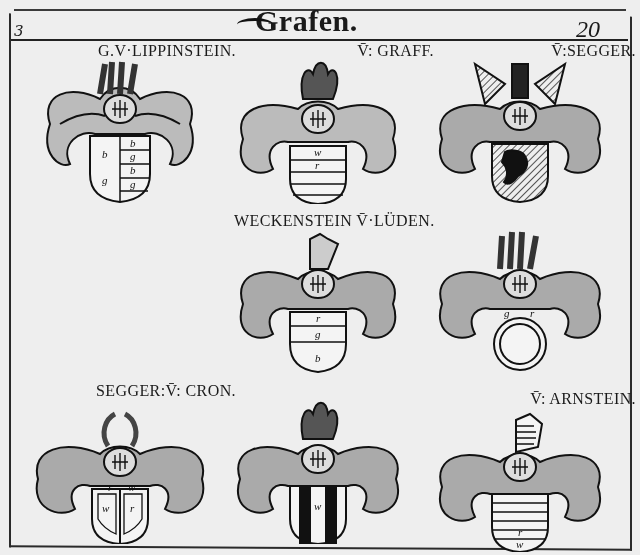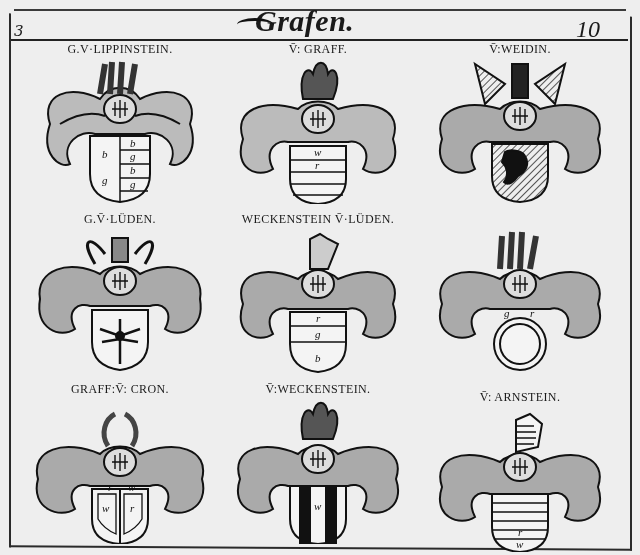--- a/index.html
+++ b/index.html
@@ -3,41 +3,41 @@
 <meta charset="utf-8">
 <style>
   html,body{margin:0;padding:0;background:#ececec;}
   body{width:640px;height:555px;overflow:hidden;position:relative;font-family:"DejaVu Serif",serif;color:#1a1a1a;}
   .page{position:absolute;left:0;top:0;width:640px;height:555px;background:#eeeeee;}
   .frame{position:absolute;left:9px;top:15px;width:619px;height:532px;border-left:2px solid #2a2a2a;border-right:2px solid #2a2a2a;border-bottom:2px solid #2a2a2a;transform:skewY(0.3deg);}
   .top-rule{position:absolute;left:14px;top:9px;width:612px;height:0;border-top:2px solid #3a3a3a;}
   .header-rule{position:absolute;left:11px;top:39px;width:617px;border-top:2px solid #222;}
   .page-num{position:absolute;left:14px;top:22px;font-size:15px;font-style:italic;font-family:"DejaVu Serif",serif;}
   .folio{position:absolute;left:576px;top:16px;font-size:24px;font-family:"Liberation Serif",serif;font-style:italic;}
-  .title{position:absolute;left:255px;top:4px;font-size:30px;font-family:"Liberation Serif",serif;font-style:italic;font-weight:bold;letter-spacing:0.5px;text-align:right;}
+  .title{position:absolute;left:255px;top:4px;font-size:30px;font-family:"Liberation Serif",serif;font-weight:bold;letter-spacing:0.5px;text-align:right;}
   .title .swash{position:absolute;left:-18px;top:14px;width:36px;height:10px;border-top:3px solid #111;border-radius:50% 50% 0 0;}
   .cell{position:absolute;width:200px;height:170px;}
-  .caption{position:absolute;left:0;top:0;width:200px;text-align:center;font-size:12px;letter-spacing:0.4px;font-family:"Liberation Serif",serif;white-space:nowrap;}
+  .caption{position:absolute;left:16px;top:0;width:200px;text-align:right;font-size:16px;letter-spacing:0.4px;font-family:"Liberation Serif",serif;white-space:nowrap;}
   .arms{position:absolute;left:10px;top:12px;width:180px;height:150px;}
   .tincture{font-family:"Liberation Serif",serif;font-style:italic;font-size:11px;fill:#111;}
 </style>
 </head>
 <body>
 
 <div class="page">
   <div class="top-rule"></div>
   <div class="frame"></div>
   <div class="header-rule"></div>
 
   <span class="page-num">3</span>
   <div class="title">
     <span class="swash"></span>
     <span>Grafen.</span>
   </div>
-  <span class="folio">10</span>
+  <span class="folio">20</span>
 
   <div class="cell" style="left:20px;top:42px;">
     <div class="caption">G.V·LIPPINSTEIN.</div>
     <svg class="arms" viewBox="0 0 180 150">
       <g fill="none" stroke="#111" stroke-width="2">
         <path d="M20 70 C10 40 40 30 70 45 C80 30 100 30 110 45 C140 30 170 40 160 70 C170 100 150 115 140 110 C150 90 130 75 115 80 L65 80 C50 75 30 90 40 110 C30 115 10 100 20 70 Z" fill="#bbb"></path>
         <path d="M30 70 Q55 55 75 62 M105 62 Q125 55 150 70"></path>
         <path d="M70 40 L75 10 M80 40 L82 8 M90 40 L92 8 M100 40 L105 10" stroke-width="6" stroke="#333"></path>
         <ellipse cx="90" cy="55" rx="16" ry="14" fill="#ddd"></ellipse>
         <path d="M82 55 L98 55 M85 48 L85 62 M90 46 L90 64 M95 48 L95 62" stroke-width="1.4"></path>
@@ -63,54 +63,39 @@
         <path d="M82 65 L98 65 M85 58 L85 72 M90 56 L90 74 M95 58 L95 72" stroke-width="1.4"></path>
         <path d="M62 92 L118 92 L118 125 Q118 148 90 150 Q62 148 62 125 Z" fill="#f4f4f4"></path>
         <path d="M62 106 L118 106 M62 118 L118 118 M62 130 L118 130 M65 141 L115 141" stroke-width="1.5"></path>
       </g>
       <text class="tincture" x="86" y="102">w</text>
         <text class="tincture" x="87" y="115">r</text>
     </svg>
   </div>
 
   <div class="cell" style="left:420px;top:42px;">
-    <div class="caption">V̄:WEIDIN.</div>
+    <div class="caption">V̄:SEGGER.</div>
     <svg class="arms" viewBox="0 0 180 150">
       <defs>
           <pattern id="hatch" width="5" height="5" patternUnits="userSpaceOnUse" patternTransform="rotate(45)">
             <line x1="0" y1="0" x2="0" y2="5" stroke="#111" stroke-width="1.4"></line>
           </pattern>
         </defs>
       <g fill="none" stroke="#111" stroke-width="2">
         <path d="M12 85 C2 55 35 45 70 55 C80 45 100 45 110 55 C145 45 178 55 168 85 C178 115 150 125 135 115 C145 95 130 85 120 88 L60 88 C50 85 35 95 45 115 C30 125 2 115 12 85 Z" fill="#aaa"></path>
         <path d="M55 50 L45 10 L75 30 Z M125 50 L135 10 L105 30 Z" fill="url(#hatch)"></path>
         <rect x="82" y="10" width="16" height="34" fill="#222"></rect>
         <ellipse cx="90" cy="62" rx="16" ry="14" fill="#ddd"></ellipse>
         <path d="M82 62 L98 62 M85 55 L85 69 M90 53 L90 71 M95 55 L95 69" stroke-width="1.4"></path>
         <path d="M62 90 L118 90 L118 122 Q118 146 90 148 Q62 146 62 122 Z" fill="url(#hatch)"></path>
         <path d="M75 98 C80 95 92 96 95 102 C100 110 96 118 88 122 C84 128 78 132 74 128 C80 120 76 112 72 108 Z" fill="#111"></path>
       </g>
     </svg>
   </div>
 
-  <div class="cell" style="left:20px;top:212px;">
-    <div class="caption">G.V̄·LÜDEN.</div>
-    <svg class="arms" viewBox="0 0 180 150">
-      <g fill="none" stroke="#111" stroke-width="2">
-        <path d="M10 75 C5 45 40 35 70 50 C80 40 100 40 110 50 C140 35 175 45 170 75 C175 105 150 115 135 105 C145 85 130 78 120 82 L60 82 C50 78 35 85 45 105 C30 115 5 105 10 75 Z" fill="#aaa"></path>
-        <path d="M65 40 C50 15 60 10 75 30 M115 40 C130 15 120 10 105 30" stroke-width="3"></path>
-        <rect x="82" y="14" width="16" height="24" fill="#888"></rect>
-        <ellipse cx="90" cy="57" rx="16" ry="14" fill="#ddd"></ellipse>
-        <path d="M82 57 L98 57 M85 50 L85 64 M90 48 L90 66 M95 50 L95 64" stroke-width="1.4"></path>
-        <path d="M62 86 L118 86 L118 118 Q118 142 90 146 Q62 142 62 118 Z" fill="#f4f4f4"></path>
-        <path d="M90 95 L90 140 M70 105 L90 112 L110 105 M72 118 L90 115 L108 118" stroke-width="2.5"></path>
-        <circle cx="90" cy="112" r="4" fill="#111"></circle>
-      </g>
-    </svg>
-  </div>
 
   <div class="cell" style="left:218px;top:212px;">
     <div class="caption">WECKENSTEIN V̄·LÜDEN.</div>
     <svg class="arms" viewBox="0 0 180 150">
       <g fill="none" stroke="#111" stroke-width="2">
         <path d="M15 80 C5 50 35 40 70 55 C80 45 100 45 110 55 C145 40 175 50 165 80 C175 110 150 120 135 110 C145 90 130 82 120 85 L60 85 C50 82 35 90 45 110 C30 120 5 110 15 80 Z" fill="#aaa"></path>
         <path d="M82 45 L82 15 L92 10 L100 15 L110 20 L100 45 Z" fill="#ccc"></path>
         <ellipse cx="90" cy="60" rx="16" ry="14" fill="#ddd"></ellipse>
         <path d="M82 60 L98 60 M85 53 L85 67 M90 51 L90 69 M95 53 L95 67" stroke-width="1.4"></path>
         <path d="M62 88 L118 88 L118 120 Q118 145 90 148 Q62 145 62 120 Z" fill="#f4f4f4"></path>
@@ -131,40 +116,39 @@
         <path d="M82 60 L98 60 M85 53 L85 67 M90 51 L90 69 M95 53 L95 67" stroke-width="1.4"></path>
         <circle cx="90" cy="120" r="26" fill="#f4f4f4"></circle>
         <circle cx="90" cy="120" r="20"></circle>
       </g>
       <text class="tincture" x="74" y="93">g</text>
         <text class="tincture" x="100" y="93">r</text>
     </svg>
   </div>
 
   <div class="cell" style="left:20px;top:382px;">
-    <div class="caption">GRAFF:V̄: CRON.</div>
+    <div class="caption">SEGGER:V̄: CRON.</div>
     <svg class="arms" viewBox="0 0 180 150">
       <g fill="none" stroke="#111" stroke-width="2">
         <path d="M8 85 C0 55 35 45 70 60 C80 50 100 50 110 60 C145 45 180 55 172 85 C180 115 150 125 135 115 C145 95 130 88 120 92 L60 92 C50 88 35 95 45 115 C30 125 0 115 8 85 Z" fill="#aaa"></path>
         <path d="M78 52 C70 40 75 25 85 20 M102 52 C110 40 105 25 95 20" stroke-width="5" stroke="#444"></path>
         <ellipse cx="90" cy="68" rx="16" ry="14" fill="#ddd"></ellipse>
         <path d="M82 68 L98 68 M85 61 L85 75 M90 59 L90 77 M95 61 L95 75" stroke-width="1.4"></path>
         <path d="M62 95 L118 95 L118 125 Q118 148 90 150 Q62 148 62 125 Z" fill="#f4f4f4"></path>
         <path d="M90 95 L90 150" stroke-width="2"></path>
         <path d="M68 100 L86 100 L86 140 Q74 135 68 125 Z M94 100 L112 100 L112 125 Q106 135 94 140 Z" stroke-width="1.3"></path>
       </g>
       <text class="tincture" x="78" y="97">r</text>
         <text class="tincture" x="98" y="97">w</text>
       <text class="tincture" x="72" y="118">w</text>
         <text class="tincture" x="100" y="118">r</text>
     </svg>
   </div>
 
   <div class="cell" style="left:218px;top:382px;">
-    <div class="caption">V̄:WECKENSTEIN.</div>
     <svg class="arms" viewBox="0 0 180 150">
       <g fill="none" stroke="#111" stroke-width="2">
         <path d="M12 85 C2 55 35 45 70 60 C80 50 100 50 110 60 C145 45 178 55 168 85 C178 115 150 125 135 115 C145 95 130 88 120 92 L60 92 C50 88 35 95 45 115 C30 125 2 115 12 85 Z" fill="#aaa"></path>
         <path d="M75 45 C70 20 80 10 85 20 C88 5 98 5 100 20 C105 10 115 20 105 45 Z" fill="#555"></path>
         <ellipse cx="90" cy="65" rx="16" ry="14" fill="#ddd"></ellipse>
         <path d="M82 65 L98 65 M85 58 L85 72 M90 56 L90 74 M95 58 L95 72" stroke-width="1.4"></path>
         <path d="M62 92 L118 92 L118 125 Q118 148 90 150 Q62 148 62 125 Z" fill="#f4f4f4"></path>
         <rect x="72" y="92" width="10" height="58" fill="#111"></rect>
         <rect x="98" y="92" width="10" height="58" fill="#111"></rect>
       </g>

